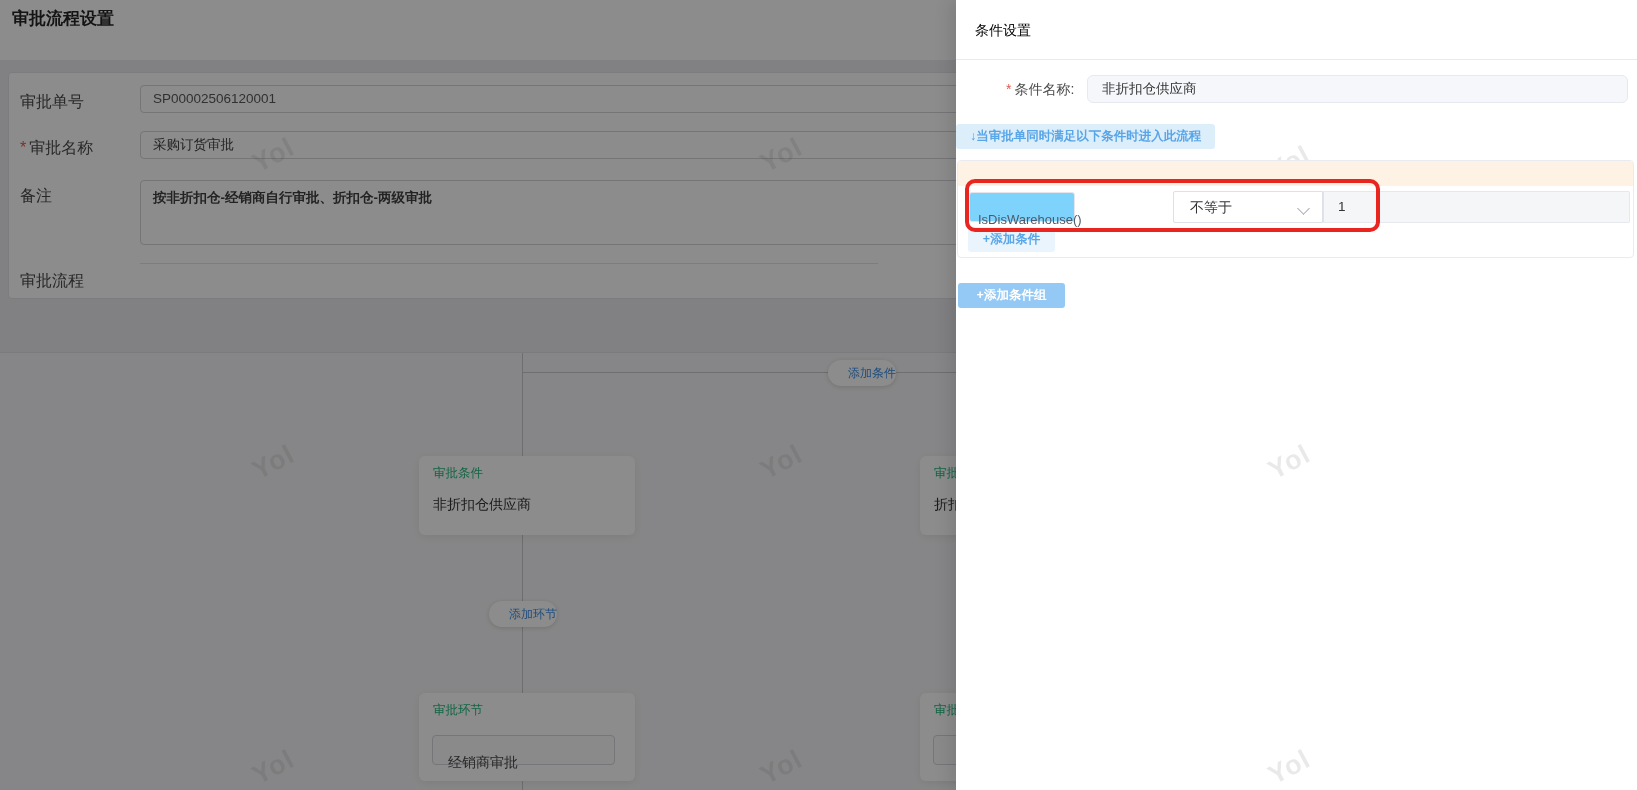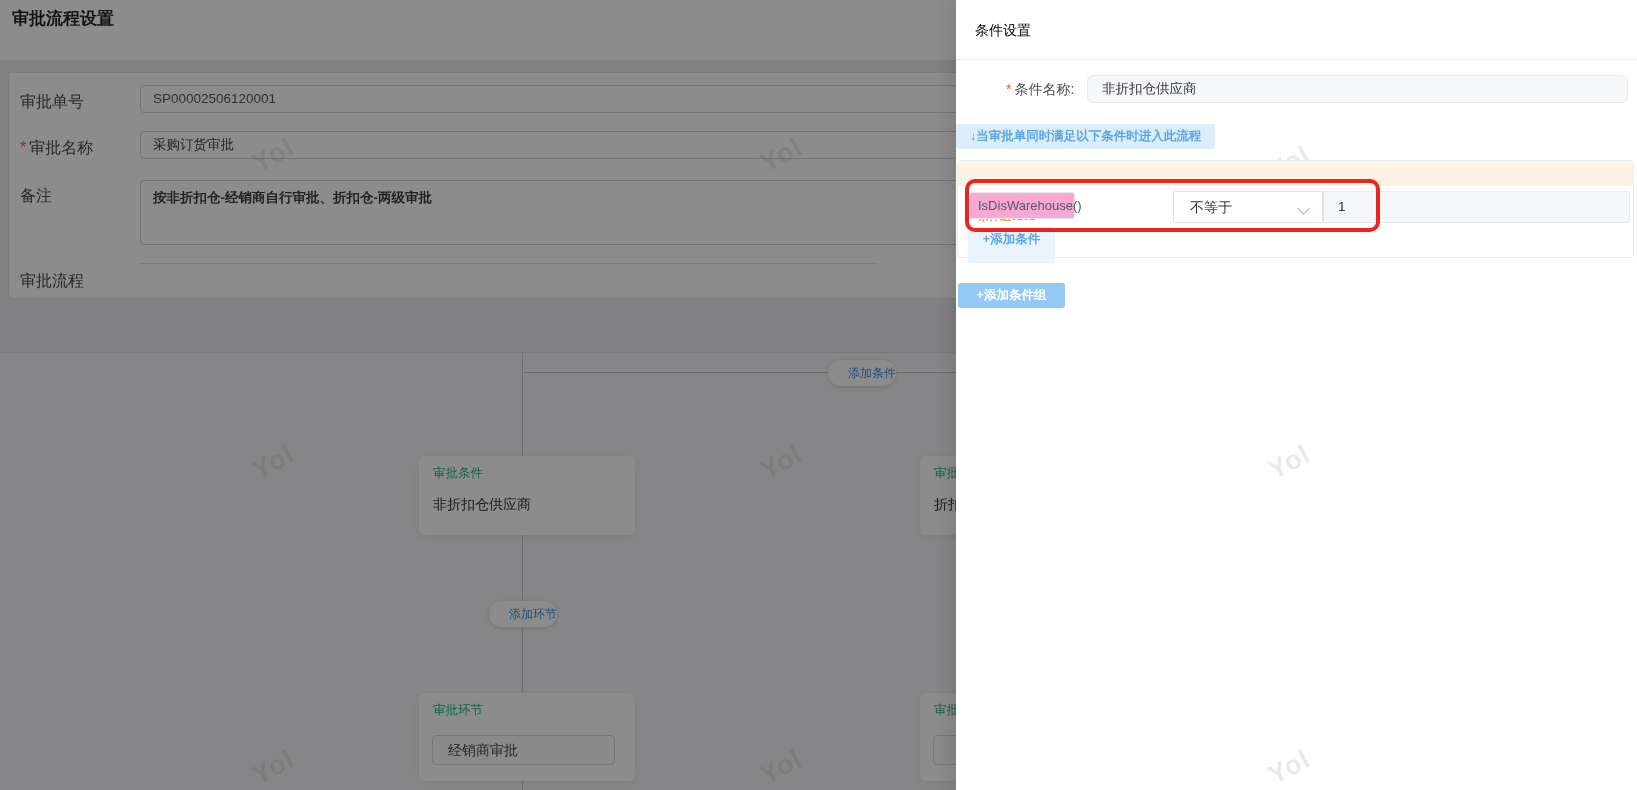--- a/index.html
+++ b/index.html
@@ -31,21 +31,21 @@
 
   .flow{left:0;top:352px;width:1637px;height:438px;background:#f5f5f7;border-top:1px solid #e1e1e5;}
   .fline{background:#c8c8cc;}
   .pill{height:26px;line-height:26px;border-radius:13px;background:#fff;text-align:right;
     font-size:12px;color:#3a8ee6;box-shadow:0 1px 5px rgba(0,0,0,.15);}
   .fcard{width:216px;background:#fff;border-radius:6px;box-shadow:0 2px 10px rgba(0,0,0,.07);}
   .fcard .ftype{position:absolute;left:14px;top:9px;font-size:12.5px;color:#23b87e;}
   .fcard .ftext{position:absolute;left:14px;top:40px;font-size:14px;color:#333;}
   .fcard .finput{position:absolute;left:13px;top:42px;width:183px;height:30px;
     border:1px solid #d5d7dc;border-radius:4px;background:#fbfbfd;
-    font-size:14px;color:#4a4a4a;line-height:28px;padding:0 15px;box-sizing:border-box;}
+    font-size:14px;color:#4a4a4a;line-height:28px;padding:12px 15px;box-sizing:border-box;}
 
   .wm{position:absolute;font-size:27px;font-weight:700;letter-spacing:1px;
     color:rgba(55,55,70,.10);transform:rotate(-28deg);pointer-events:none;}
   .wm-d{color:rgba(0,0,0,.085);}
 
   
   #mask{left:0;top:0;width:1637px;height:790px;background:rgba(0,0,0,.45);z-index:10;}
 
   
   #drawer{left:956px;top:0;width:681px;height:790px;background:#fff;z-index:20;
@@ -55,30 +55,30 @@
   .d-name-label{left:50px;top:81px;font-size:14px;color:#4b4b4b;}
   .d-name-input{left:131px;top:75px;width:541px;height:28px;background:#f6f7fa;
     border:1px solid #e7e9f0;border-radius:6px;font-size:13.5px;color:#333;
     line-height:26px;padding:0 14px;}
   .d-banner{left:0;top:124px;width:259px;height:25px;background:#ddeefb;border-radius:3px;
     font-size:12.5px;color:#58a5e8;line-height:25px;text-align:center;font-weight:600;}
   .d-group{left:1px;top:160px;width:677px;height:98px;border:1px solid #e9ebf1;
     border-radius:4px;background:#fff;}
   .d-group-bar{left:0;top:0;width:675px;height:25px;background:#fdf2e4;border-radius:3px 3px 0 0;}
   .d-group-title{left:20px;top:5px;font-size:11px;color:#ef9c40;font-weight:600;margin-top:43px;}
-  .d-field{left:11px;top:31px;width:106px;height:27px;background:#f9a8d4;border:1px solid #e4e6eb;
-    border-radius:3px;font-size:13px;color:#4e5969;line-height:25px;padding:0 8px;white-space:nowrap;}
+  .d-field{left:11px;top:31px;width:106px;height:27px;background:#7dd3fc;border:1px solid #e4e6eb;
+    border-radius:3px;font-size:13px;color:#4e5969;line-height:25px;padding:14px 8px;white-space:nowrap;}
   .d-select{left:215px;top:30px;width:150px;height:32px;background:#fff;border:1px solid #dde0e6;
     border-radius:2px 0 0 2px;font-size:14px;color:#333;line-height:30px;padding:0 16px;}
   .chev{position:absolute;right:14px;top:12px;width:8px;height:8px;
     border-right:1.5px solid #a8abb2;border-bottom:1.5px solid #a8abb2;transform:rotate(45deg);}
   .d-value{left:365px;top:30px;width:307px;height:32px;background:#f5f6f8;border:1px solid #e6e8ed;
     border-left:1px solid #dfe2e8;border-radius:0 2px 2px 0;font-size:13.5px;color:#333;
     line-height:30px;padding:0 14px;}
-  .d-addcond{left:10px;top:66px;width:87px;height:36px;background:#e9f4fd;border-radius:3px;
+  .d-addcond{left:10px;top:66px;width:87px;height:25px;background:#e9f4fd;border-radius:3px;
     font-size:12.5px;color:#5aa7e8;line-height:25px;text-align:center;font-weight:600;}
   .d-addgroup{left:2px;top:283px;width:107px;height:25px;background:#93c9f4;border-radius:3px;
     font-size:12.5px;color:#fff;line-height:25px;text-align:center;font-weight:700;}
   .red-annotation{left:9px;top:179px;width:415px;height:53px;border:4px solid #e8251f;
     border-radius:10px;z-index:6;}
 </style>
 </head>
 <body>
 
 <div id="page" class="abs">

